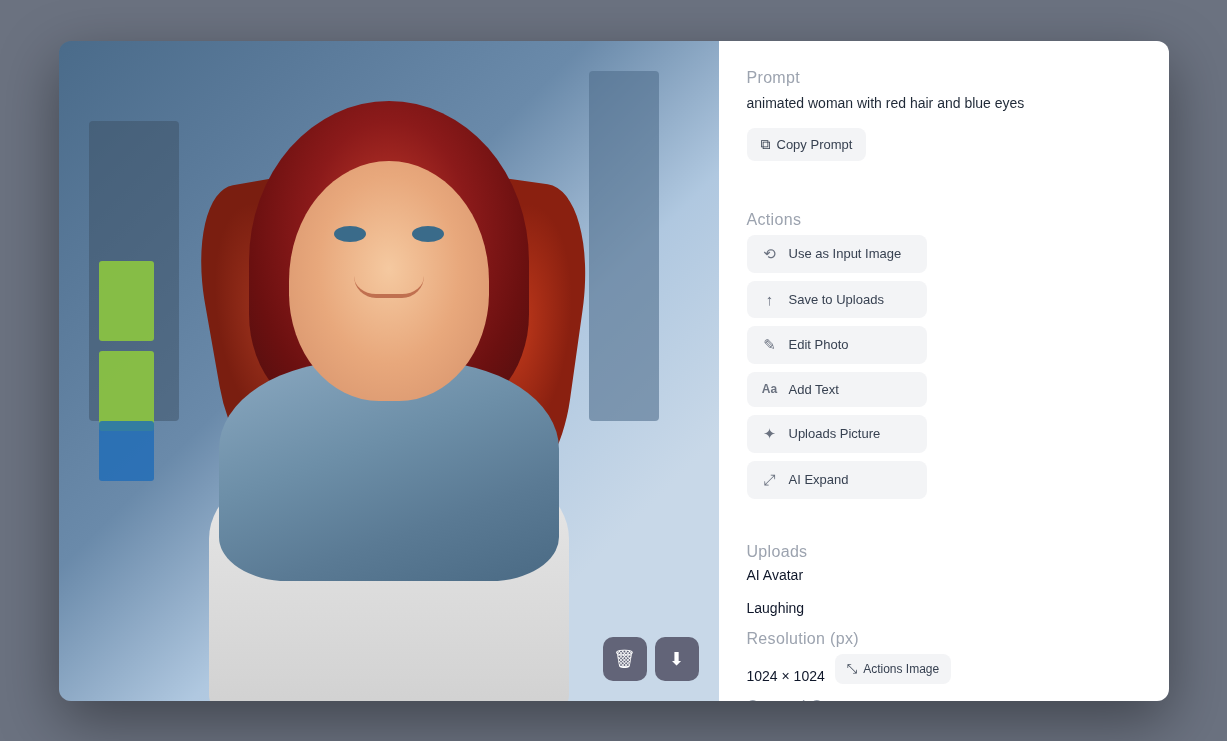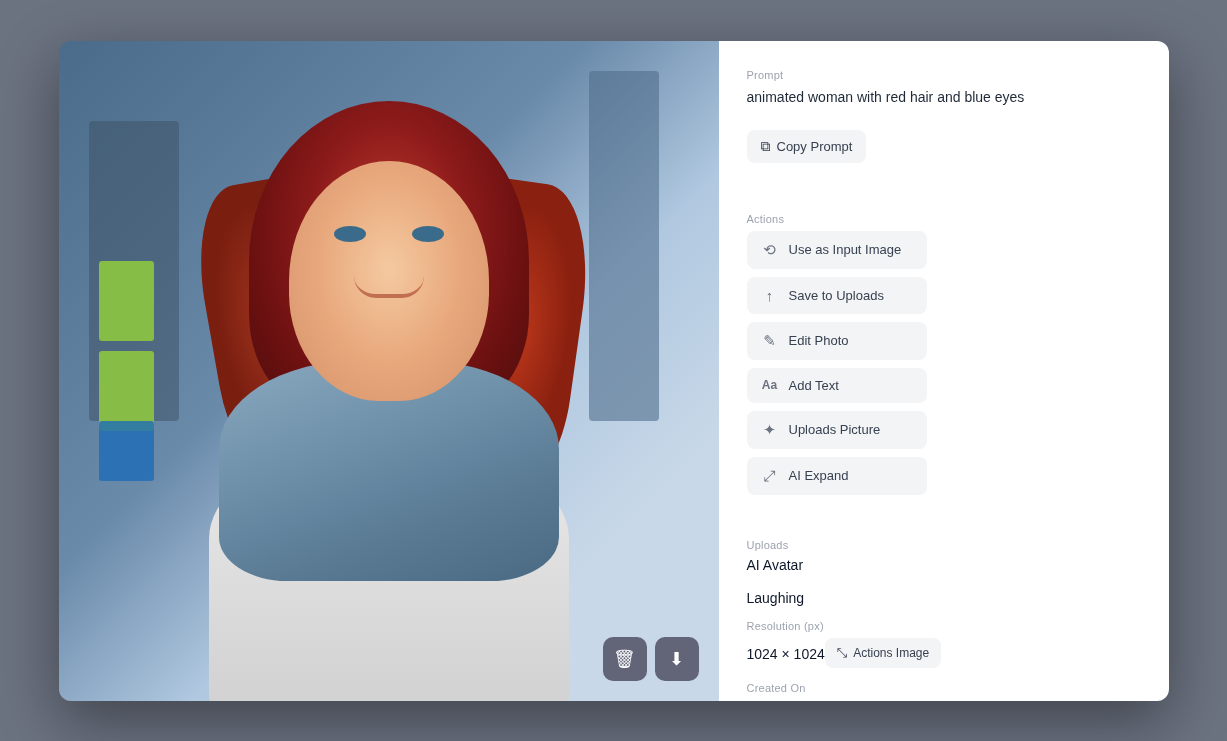--- a/index.html
+++ b/index.html
@@ -237,31 +237,31 @@
     .info-panel {
       flex: 1;
       background: #ffffff;
       padding: 28px 28px 20px 28px;
       overflow-y: auto;
       display: flex;
       flex-direction: column;
       gap: 0;
     }
     .section-label {
-      font-size: 11px;
+      font-size: 16px;
       color: #9ca3af;
       font-weight: 500;
       margin-bottom: 6px;
       letter-spacing: 0.02em;
     }
     .prompt-text {
       font-size: 14px;
       color: #1f2937;
       line-height: 1.5;
-      margin-bottom: 22px;
+      margin-bottom: 14px;
     }
     .copy-btn {
       display: inline-flex;
       align-items: center;
       gap: 6px;
       background: #f3f4f6;
       border: none;
       border-radius: 8px;
       padding: 8px 14px;
       font-size: 13px;
@@ -300,21 +300,22 @@
     .meta-row {
       margin-bottom: 14px;
     }
     .meta-value {
       font-size: 14px;
       color: #0f172a;
       margin-top: 3px;
     }
     .resolution-row {
       display: flex;
-      align-items: center;
+      align-items: flex-end;
+      gap: 10px;
       margin-top: 3px;
     }
     .upscale-btn {
       display: inline-flex;
       align-items: center;
       gap: 6px;
       background: #f3f4f6;
       border: none;
       border-radius: 8px;
       padding: 7px 12px;

